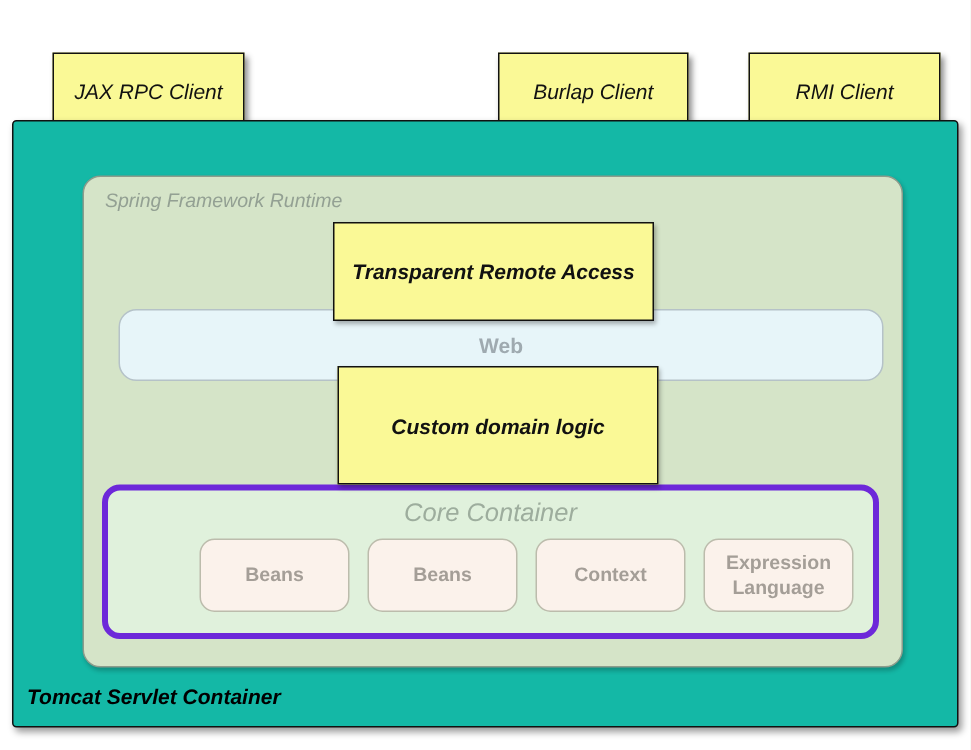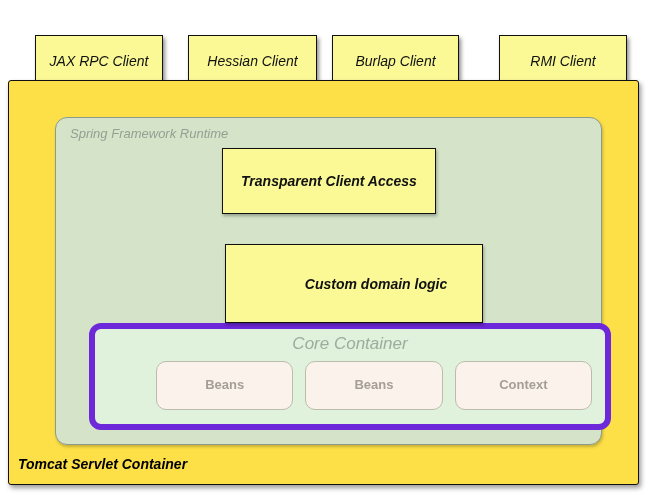--- a/index.html
+++ b/index.html
@@ -37,21 +37,21 @@
   .client-2 { left: 332px; width: 125px; }
   .client-3 { left: 499px; width: 126px; }
 
   
   .tomcat {
     position: absolute;
     left: 8px;
     top: 80px;
     width: 629px;
     height: 403px;
-    background: #fde047;
+    background: #14b8a6;
     border: 1.5px solid #111111;
     border-radius: 3px;
     box-shadow: 2px 3px 5px rgba(0,0,0,0.40);
   }
   .tomcat-label {
     position: absolute;
     left: 9px;
     bottom: 12px;
     font-size: 14px;
     font-weight: bold;
@@ -110,31 +110,31 @@
     align-items: center;
     justify-content: center;
     text-align: center;
     font-size: 14px;
     font-weight: bold;
     font-style: italic;
     color: #111111;
     z-index: 3;
   }
   .remote-access { left: 166px; top: 30px;  width: 212px; height: 64px; }
-  .domain-logic  { left: 169px; top: 126px; width: 212px; height: 77px; padding-left: 44px; }
+  .domain-logic  { left: 169px; top: 126px; width: 212px; height: 77px; }
 
   
   .core-container {
     position: absolute;
-    left: 33px;
+    left: 12px;
     top: 205px;
     width: 510px;
     height: 95px;
     background: #E0F1DC;
-    border: 6px solid #6d28d9;
+    border: 4px solid #6d28d9;
     border-radius: 12px;
     z-index: 1;
   }
   .core-title {
     position: absolute;
     top: 5px;
     left: 0;
     width: 100%;
     text-align: center;
     font-size: 17px;
@@ -169,53 +169,56 @@
   }
 </style>
 </head>
 <body>
 
 <div class="canvas">
 
   <div class="client-box client-0">
     <span>JAX RPC Client</span>
   </div>
-  <div class="client-box client-1">
-    <span>Hessian Client</span>
-  </div>
   <div class="client-box client-2">
     <span>Burlap Client</span>
   </div>
   <div class="client-box client-3">
     <span>RMI Client</span>
   </div>
 
   <div class="tomcat">
 
     <div class="runtime">
       <div class="runtime-label">Spring Framework Runtime</div>
 
+      <div class="web-bar">
+        <span>Web</span>
+      </div>
 
       <div class="core-container">
         <div class="core-title">Core Container</div>
         <div class="modules">
           <div class="module-box">
             <span>Beans</span>
           </div>
           <div class="module-box">
             <span>Beans</span>
           </div>
           <div class="module-box">
             <span>Context</span>
           </div>
+          <div class="module-box">
+            <span>Expression Language</span>
+          </div>
         </div>
       </div>
 
       <div class="yellow-box remote-access">
-        <span>Transparent Client Access</span>
+        <span>Transparent Remote Access</span>
       </div>
 
       <div class="yellow-box domain-logic">
         <span>Custom domain logic</span>
       </div>
     </div>
 
     <div class="tomcat-label">Tomcat Servlet Container</div>
   </div>
 

